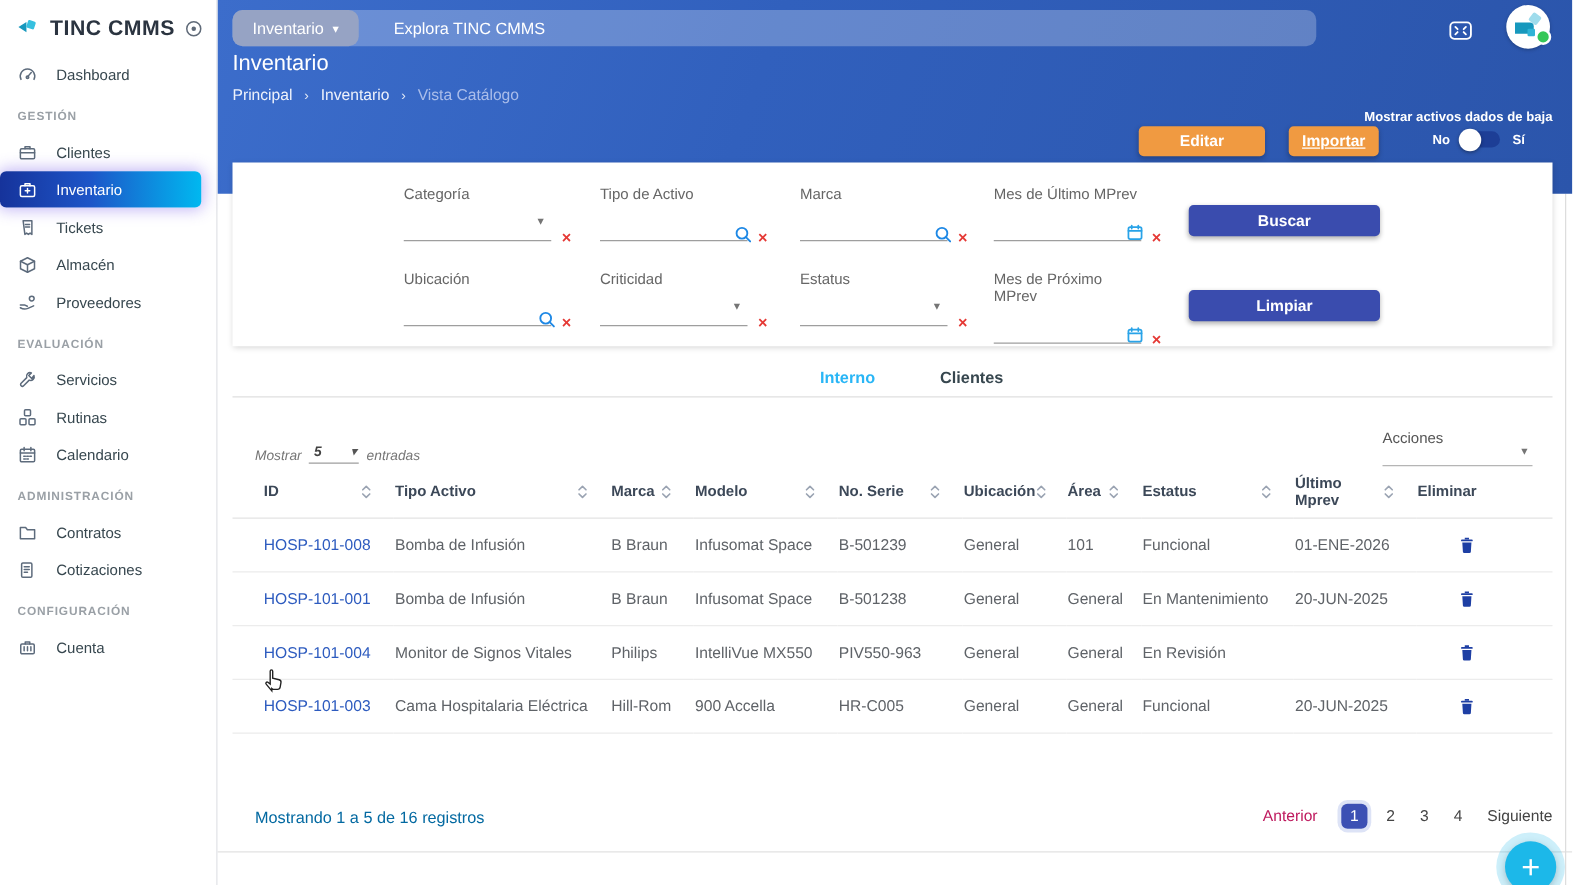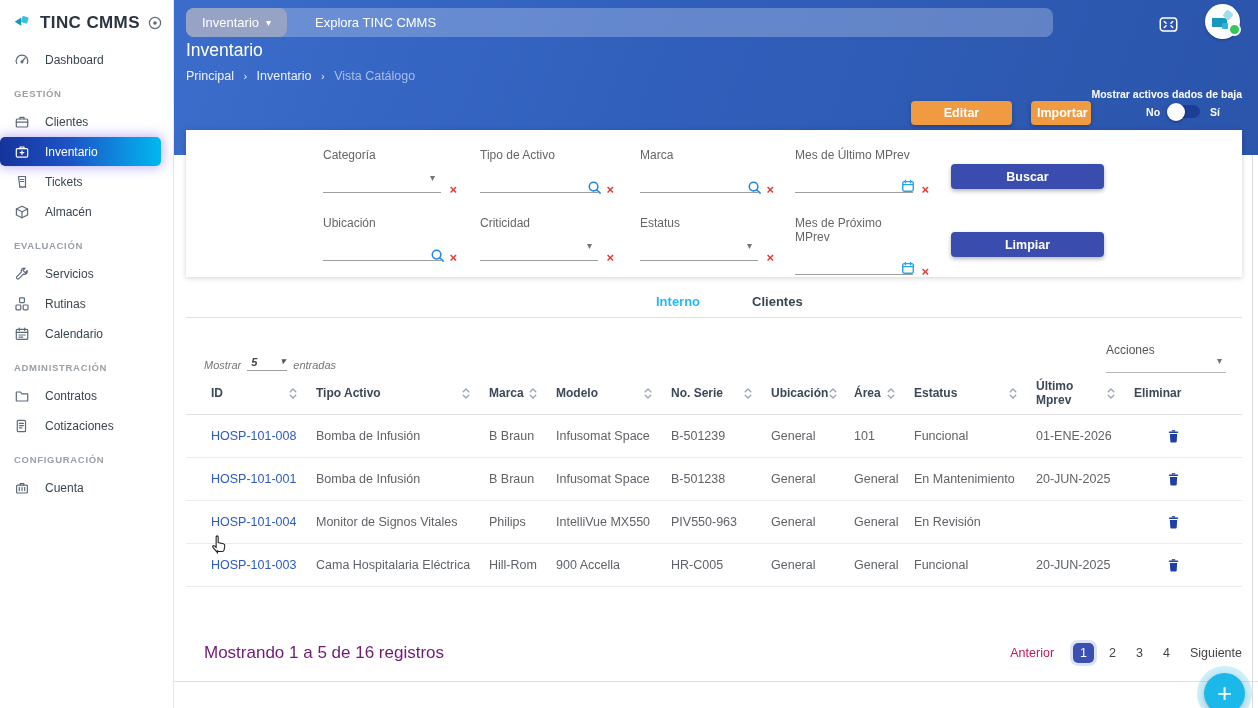--- a/index.html
+++ b/index.html
@@ -45,21 +45,21 @@
   .toggle-row{position:absolute;right:38px;top:105px;display:flex;align-items:center;color:#fff;
               font-size:10.5px;font-weight:bold;}
   .toggle{position:relative;width:30px;height:13px;border-radius:7px;background:#1d3e96;
           margin:0 10px;cursor:pointer;}
   .knob{position:absolute;left:-3px;top:-2.5px;width:18px;height:18px;border-radius:50%;
           background:#fff;box-shadow:0 1px 3px rgba(0,0,0,.4);}
   .btn-orange{position:absolute;top:101px;height:24px;border:none;border-radius:4px;
           background:#f09a41;color:#fff;font-weight:bold;font-size:12.5px;cursor:pointer;
           box-shadow:0 2px 4px rgba(0,0,0,.25);font-family:inherit;}
   #btn-editar{left:738px;width:101px;}
-  #btn-importar{left:858px;width:60px;}
+  #btn-importar{left:858px;width:72px;text-decoration:underline;}
   
   .filter-card{position:absolute;left:186px;top:130px;width:1056px;height:147px;background:#fff;
           box-shadow:0 1px 5px rgba(0,0,0,.18);z-index:3;}
   .f-field{position:absolute;width:118px;}
   .f-field .flabel{font-size:12px;color:#666;margin-bottom:13px;}
   .f-line{position:relative;width:118px;border-bottom:1px solid #9e9e9e;height:17px;}
   .f-caret{position:absolute;right:6px;bottom:9px;color:#757575;font-size:10px;}
   .f-search{position:absolute;right:-4px;bottom:-3px;width:15px;height:15px;}
   .f-cal{position:absolute;right:-2px;bottom:-1px;width:14px;height:14px;}
   .f-x{position:absolute;right:-16px;bottom:-4px;color:#e53935;font-size:13px;font-weight:bold;
@@ -90,21 +90,21 @@
   th .th-in{display:flex;align-items:center;justify-content:space-between;padding-right:16px;}
   td{font-size:12.5px;color:#5f6368;height:40px;border-bottom:1px solid #ececec;
      white-space:nowrap;overflow:hidden;}
   th:first-child,td:first-child{padding-left:25px;}
   td.id-cell{color:#2d5bbf;cursor:pointer;}
   .sort-ic{width:10px;height:13px;flex:none;}
   .trash-btn{width:15px;height:16px;margin-left:32px;cursor:pointer;display:block;}
   
   .t-footer{position:absolute;left:186px;top:638px;width:1056px;height:30px;display:flex;
      align-items:center;justify-content:space-between;}
-  .t-summary{font-size:17px;color:#701a75;padding-left:18px;}
+  .t-summary{font-size:13px;color:#0369a1;padding-left:18px;}
   .pager{display:flex;align-items:center;font-size:12.5px;color:#444;}
   .pg-prev{color:#be185d;margin-right:14px;cursor:pointer;}
   .pg-next{margin-left:10px;cursor:pointer;}
   .pg-num{margin:0 5px;cursor:pointer;padding:2px 5px;}
   .pg-num.active{background:#3c50b4;color:#fff;border-radius:5px;padding:3px 7px;
      box-shadow:0 0 0 3px #dde3f6;}
   .bottom-line{position:absolute;left:173px;right:0;top:681px;border-top:1px solid #e2e2e2;}
   .right-edge{position:absolute;right:5px;top:155px;bottom:0;border-left:1px solid #ddd;}
   .fab{position:absolute;left:1204px;top:673px;width:41px;height:41px;border-radius:50%;
      background:#1cb8e9;color:#fff;font-size:26px;display:flex;align-items:center;
@@ -205,20 +205,28 @@
           <span>Tickets</span>
         </div>
         <div class="side-item">
           <svg class="ic" viewBox="0 0 16 16" fill="none" stroke="currentColor" stroke-width="1.2" stroke-linecap="round" stroke-linejoin="round">
             <path d="M8 2.2 13.6 5v6L8 13.8 2.4 11V5z"></path>
             <path d="M2.4 5 8 7.8 13.6 5"></path>
             <path d="M8 7.8v6"></path>
           </svg>
           <span>Almacén</span>
         </div>
+        <div class="side-item">
+          <svg class="ic" viewBox="0 0 16 16" fill="none" stroke="currentColor" stroke-width="1.2" stroke-linecap="round" stroke-linejoin="round">
+            <circle cx="11.4" cy="4.8" r="1.9"></circle>
+            <path d="M2.3 12.2c2 1.3 4 1.4 6 .5l4.6-2"></path>
+            <path d="M2.3 9.9h3.2l2.4 1.1"></path>
+          </svg>
+          <span>Proveedores</span>
+        </div>
         <div class="section-title">EVALUACIÓN</div>
         <div class="side-item">
           <svg class="ic" viewBox="0 0 16 16" fill="none" stroke="currentColor" stroke-width="1.2" stroke-linecap="round" stroke-linejoin="round">
             <path d="M13.2 4.4a2.9 2.9 0 0 1-3.8 3.7l-4.5 4.5a1.4 1.4 0 0 1-2-2l4.5-4.5a2.9 2.9 0 0 1 3.7-3.8L9 4.4l2.4 2.4z"></path>
           </svg>
           <span>Servicios</span>
         </div>
         <div class="side-item">
           <svg class="ic" viewBox="0 0 16 16" fill="none" stroke="currentColor" stroke-width="1.2" stroke-linecap="round" stroke-linejoin="round">
             <rect x="5.6" y="1.8" width="4.8" height="4.8" rx=".8"></rect>

